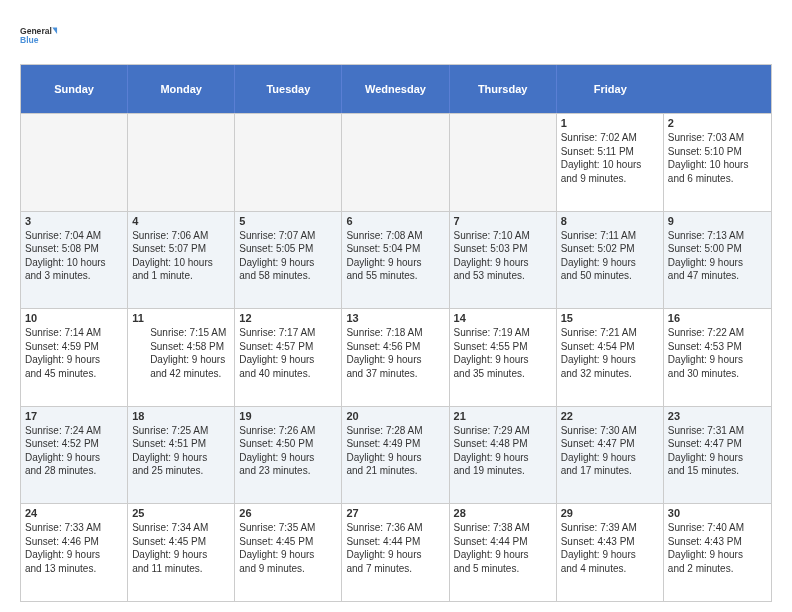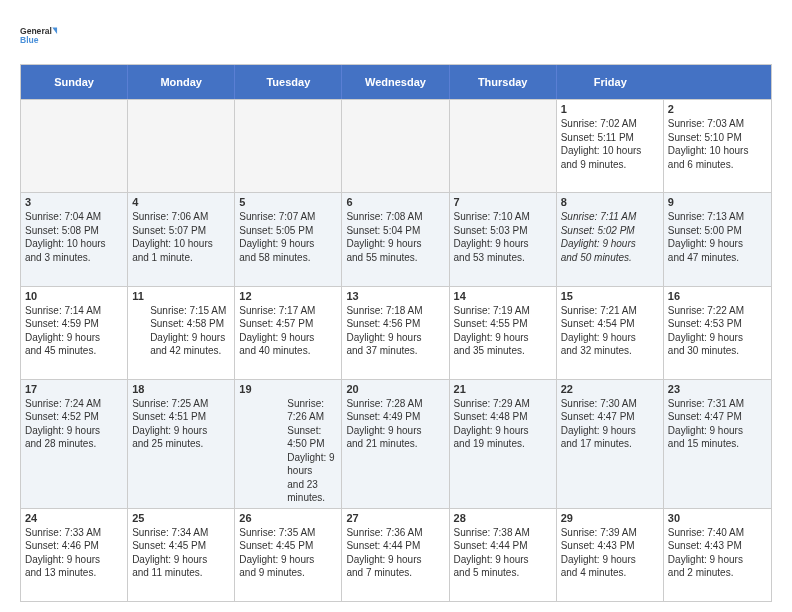--- a/index.html
+++ b/index.html
@@ -48,21 +48,21 @@
     }
     .cal-header-row {
       display: grid;
       grid-template-columns: repeat(7, 1fr);
       background: #4472C4;
     }
     .cal-header-cell {
       color: #fff;
       font-size: 11px;
       font-weight: bold;
-      padding: 11px 4px;
+      padding: 18px 4px;
       border-right: 1px solid #5a7fd4;
       text-align: center;
     }
     .cal-header-cell:last-child { border-right: none; }
     .cal-body {
       flex: 1;
       display: flex;
       flex-direction: column;
     }
     .cal-row {
@@ -175,21 +175,21 @@
           </div>
           <div class="cal-cell alt-row">
             <div class="day-num">7</div>
             <div class="day-detail" style="white-space: pre-line;">Sunrise: 7:10 AM
 Sunset: 5:03 PM
 Daylight: 9 hours
 and 53 minutes.</div>
           </div>
           <div class="cal-cell alt-row">
             <div class="day-num">8</div>
-            <div class="day-detail" style="white-space: pre-line; font-style: italic;">Sunrise: 7:11 AM
+            <div class="day-detail" style="white-space: pre-line;">Sunrise: 7:11 AM
 Sunset: 5:02 PM
 Daylight: 9 hours
 and 50 minutes.</div>
           </div>
           <div class="cal-cell alt-row">
             <div class="day-num">9</div>
             <div class="day-detail" style="white-space: pre-line;">Sunrise: 7:13 AM
 Sunset: 5:00 PM
 Daylight: 9 hours
 and 47 minutes.</div>
@@ -256,21 +256,21 @@
           </div>
           <div class="cal-cell alt-row">
             <div class="day-num">18</div>
             <div class="day-detail" style="white-space: pre-line;">Sunrise: 7:25 AM
 Sunset: 4:51 PM
 Daylight: 9 hours
 and 25 minutes.</div>
           </div>
           <div class="cal-cell alt-row">
             <div class="day-num">19</div>
-            <div class="day-detail" style="white-space: pre-line; margin-left: 48px;">Sunrise: 7:26 AM
+            <div class="day-detail" style="white-space: pre-line;">Sunrise: 7:26 AM
 Sunset: 4:50 PM
 Daylight: 9 hours
 and 23 minutes.</div>
           </div>
           <div class="cal-cell alt-row">
             <div class="day-num">20</div>
             <div class="day-detail" style="white-space: pre-line;">Sunrise: 7:28 AM
 Sunset: 4:49 PM
 Daylight: 9 hours
 and 21 minutes.</div>

